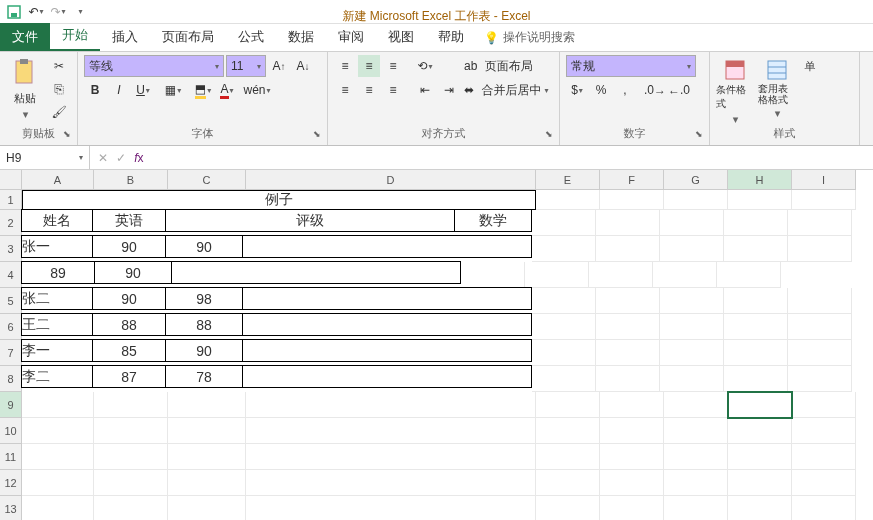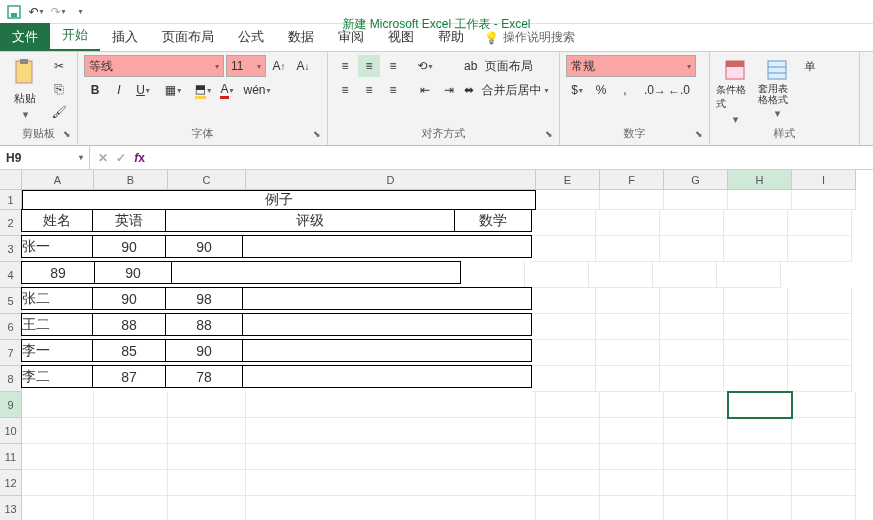--- a/index.html
+++ b/index.html
@@ -1,36 +1,36 @@
 <!DOCTYPE html>
 <html><head>
 <meta charset="utf-8">
 <style>
 * { box-sizing: border-box; margin: 0; padding: 0; font-family: "Microsoft YaHei", SimSun, sans-serif; }
 body { background: #fff; width: 873px; height: 520px; overflow: hidden; font-size: 12px; color: #333; }
 .qat { height: 24px; background: #fff; display: flex; align-items: center; padding: 0 6px; gap: 6px; border-bottom: 1px solid #e0e0e0; }
 .qat-icon { width: 16px; height: 16px; display: flex; align-items: center; justify-content: center; cursor: pointer; }
-.title-bar { position: absolute; top: 12px; left: 50%; transform: translateX(-50%); height: 24px; display: flex; align-items: center; font-size: 12px; color: #15803d; }
+.title-bar { position: absolute; top: 4px; left: 50%; transform: translateX(-50%); height: 24px; display: flex; align-items: center; font-size: 12px; color: #a16207; }
 .tabs { height: 28px; background: #fff; display: flex; align-items: flex-end; border-bottom: 1px solid #d0d0d0; }
 .tab { padding: 5px 12px; font-size: 13px; color: #333; cursor: pointer; }
 .tab.file { background: #217346; color: #fff; }
 .tab.active { border-bottom: 2px solid #217346; color: #217346; }
 .tell-me { display: flex; align-items: center; gap: 4px; color: #666; padding: 5px 8px; }
 .ribbon { height: 94px; background: #f3f3f3; display: flex; border-bottom: 1px solid #c0c0c0; }
 .group { border-right: 1px solid #d0d0d0; padding: 3px 6px 0 6px; display: flex; flex-direction: column; position: relative; }
 .group-label { text-align: center; font-size: 11px; color: #666; padding: 2px 0; position: absolute; bottom: 2px; left: 0; right: 0; }
 .group-body { display: flex; gap: 4px; height: 72px; }
 .vcol { display: flex; flex-direction: column; align-items: center; justify-content: flex-start; gap: 1px; cursor: pointer; }
 .big-btn { width: 38px; display: flex; flex-direction: column; align-items: center; gap: 2px; padding-top: 4px; }
 .big-btn span { font-size: 11px; }
 .small-row { display: flex; gap: 2px; align-items: center; height: 22px; }
 .rb { width: 22px; height: 22px; display: flex; align-items: center; justify-content: center; cursor: pointer; border: 1px solid transparent; }
-.combo { height: 22px; border: 1px solid #aaa; background: #fca5a5; display: flex; align-items: center; padding: 0 4px; font-size: 12px; }
+.combo { height: 22px; border: 1px solid #aaa; background: #c4b5fd; display: flex; align-items: center; padding: 0 4px; font-size: 12px; }
 .dialog-launcher { position: absolute; bottom: 4px; right: 2px; width: 12px; height: 12px; font-size: 9px; color: #666; cursor: pointer; }
-.namebox-row { height: 24px; display: flex; align-items: center; border-bottom: 1px solid #d0d0d0; background: #fff; font-weight: bold; }
+.namebox-row { height: 24px; display: flex; align-items: center; border-bottom: 1px solid #d0d0d0; background: #fff; }
 .namebox { width: 90px; border-right: 1px solid #ccc; padding: 0 6px; height: 100%; display: flex; align-items: center; justify-content: space-between; }
 .fx-btns { display: flex; gap: 8px; padding: 0 8px; color: #aaa; }
 .fx-btns .active { color: #701a75; }
 .formula-bar { flex: 1; padding: 0 6px; }
 .sheet { display: flex; }
 .row-headers { display: flex; flex-direction: column; }
 .corner { width: 22px; height: 20px; background: #f0f0f0; border-right: 1px solid #ccc; border-bottom: 1px solid #ccc; }
 .rh { width: 22px; height: 26px; background: #f0f0f0; border-right: 1px solid #ccc; border-bottom: 1px solid #ccc; font-size: 11px; color: #555; display: flex; align-items: center; justify-content: center; }
 .rh.sel { background: #d0e8d8; }
 .cols { flex: 1; }

